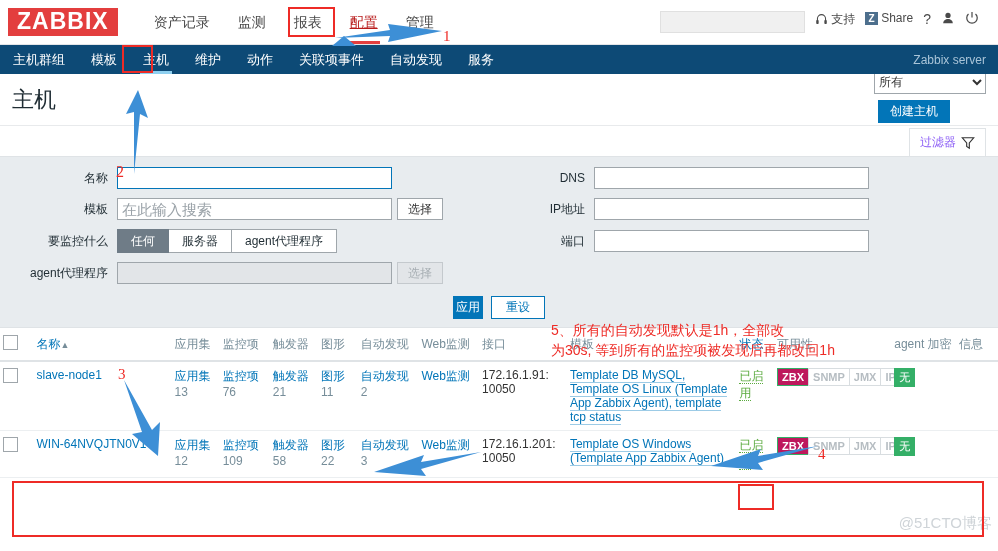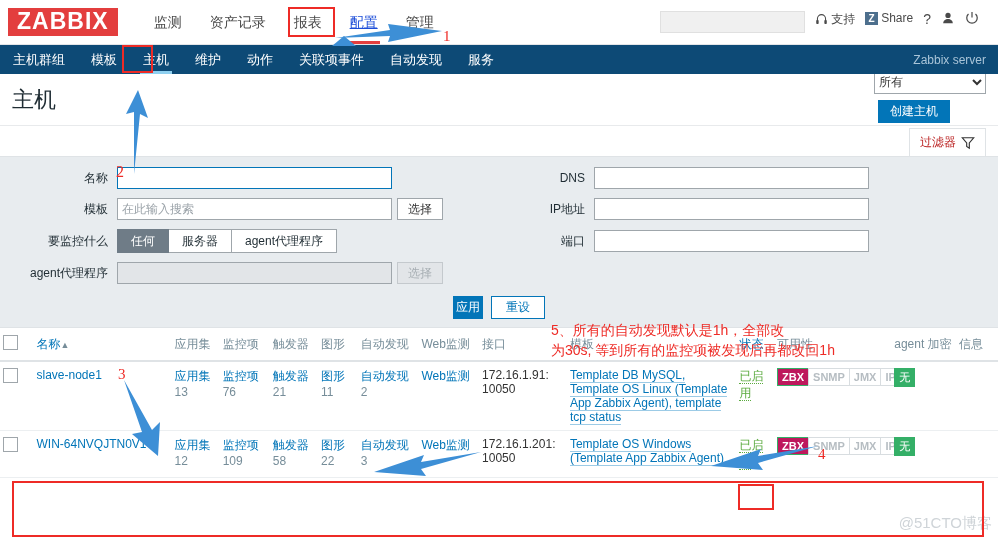--- a/index.html
+++ b/index.html
@@ -9,21 +9,21 @@
     font-size:12px;color:#333;background:#fff;position:relative;
   }
   
   .topbar{height:44px;background:#fff;display:flex;align-items:center;position:relative;
           border-bottom:1px solid #e3e5e8;}
   .logo{margin-left:8px;background:#e33e3e;color:#fff;font-weight:bold;font-size:23px;
         letter-spacing:1px;padding:2px 9px 3px 9px;line-height:1;font-family:"Liberation Sans",sans-serif;}
   .mainmenu{display:flex;align-items:center;margin-left:22px;height:44px;}
   .mainmenu a{color:#4a4a4a;text-decoration:none;font-size:14px;padding:0 14px;line-height:44px;
               position:relative;white-space:nowrap;}
-  .mainmenu a.sel{color:#1d4ed8;text-decoration:underline;}
+  .mainmenu a.sel{color:#b91c1c;text-decoration:underline;}
   .mainmenu a.sel:after{content:"";position:absolute;left:12px;right:12px;bottom:0;height:3px;background:#e33e3e;}
   .topright{margin-left:auto;display:flex;align-items:flex-start;padding-right:19px;gap:10px;}
   .searchbox{width:135px;height:20px;background:#f0f0f0;border:1px solid #e0e0e0;display:flex;
              align-items:center;padding:0 4px;}
   .searchbox input{border:0;background:transparent;outline:none;flex:1;font-size:11px;
                    font-family:"Liberation Sans",sans-serif;}
   .ic{display:inline-flex;align-items:center;color:#4a4a4a;font-size:12px;gap:3px;cursor:pointer;}
   .zsq{background:#4d6f8d;color:#fff;font-weight:bold;font-size:10px;width:13px;height:13px;
        display:inline-flex;align-items:center;justify-content:center;}
   
@@ -36,28 +36,28 @@
   .pagetitle{font-size:22px;color:#1f2c33;font-weight:normal;}
   .headright{margin-left:auto;display:flex;align-items:center;gap:6px;flex-direction:column;}
   .headright .lbl{font-size:12px;color:#333;}
   select.grp{width:112px;height:23px;font-size:12px;border:1px solid #9fa6ab;background:#fff;
              font-family:"Liberation Sans",sans-serif;color:#333;margin-left:32px;}
   .btn-blue{background:#0275b8;color:#fff;border:0;height:23px;padding:0 12px;font-size:12px;cursor:pointer;
             font-family:"Liberation Sans",sans-serif;}
   
   .filterbar{height:30px;position:relative;background:#fff;}
   .filtertab{position:absolute;right:12px;top:2px;background:#fff;border:1px solid #dfe3e6;border-bottom:none;
-             height:27px;display:flex;align-items:center;gap:5px;padding:0 10px;font-size:12px;color:#b91c1c;cursor:pointer;}
+             height:27px;display:flex;align-items:center;gap:5px;padding:0 10px;font-size:12px;color:#8b5cf6;cursor:pointer;}
   
   .filterpanel{background:#e8ecef;border-top:1px solid #dfe3e6;border-bottom:1px solid #dfe3e6;
                padding:10px 0 8px 0;position:relative;}
   .frow{display:flex;align-items:center;margin-bottom:9px;}
   .fcolL{display:flex;align-items:center;}
   .flabel{width:108px;text-align:right;padding-right:9px;font-size:12px;color:#1f2c33;}
-  .finput{height:20px;border:1px solid #9fa6ab;background:#fff;padding:0 4px;font-size:12px;outline:none;
+  .finput{height:20px;border:1px solid #9fa6ab;background:#fff;padding:0 4px;font-size:15px;outline:none;
           font-family:"Liberation Sans",sans-serif;}
   .finput.focus{border:1px solid #0275b8;}
   .finput::placeholder{color:#9aa2a8;}
   .finput:disabled{background:#e2e5e8;}
   .selbtn{height:22px;border:1px solid #9fa6ab;background:#fff;font-size:12px;padding:0 10px;margin-left:5px;
           cursor:pointer;color:#333;font-family:"Liberation Sans",sans-serif;}
   .selbtn.dis{color:#a7aeb3;background:#e2e5e8;border-color:#c4c9cd;}
   .seg{display:flex;}
   .seg div{height:22px;line-height:22px;padding:0 13px;border:1px solid #9fa6ab;border-left:none;font-size:12px;
            background:#fff;color:#1f2c33;cursor:pointer;}
@@ -91,22 +91,22 @@
            font-family:"Liberation Sans",sans-serif;white-space:nowrap;}
   .arrow{position:absolute;pointer-events:none;}
   .wm{position:absolute;right:6px;bottom:18px;color:#cfd4d8;font-size:15px;pointer-events:none;}
 </style>
 </head>
 <body>
 
 <div class="topbar">
   <div class="logo">ZABBIX</div>
   <div class="mainmenu">
+    <a>资产记录</a>
     <a>监测</a>
-    <a>资产记录</a>
     <a>报表</a>
     <a class="sel">配置</a>
     <a>管理</a>
   </div>
   <div class="topright">
     <div class="searchbox">
       <input placeholder="" style="">
       <svg width="13" height="13" viewBox="0 0 16 16">
         <circle cx="6.5" cy="6.5" r="4.5" fill="none" stroke="#4a4a4a" stroke-width="1.3"></circle>
         <line x1="10" y1="10" x2="14.5" y2="14.5" stroke="#4a4a4a" stroke-width="1.3"></line>

